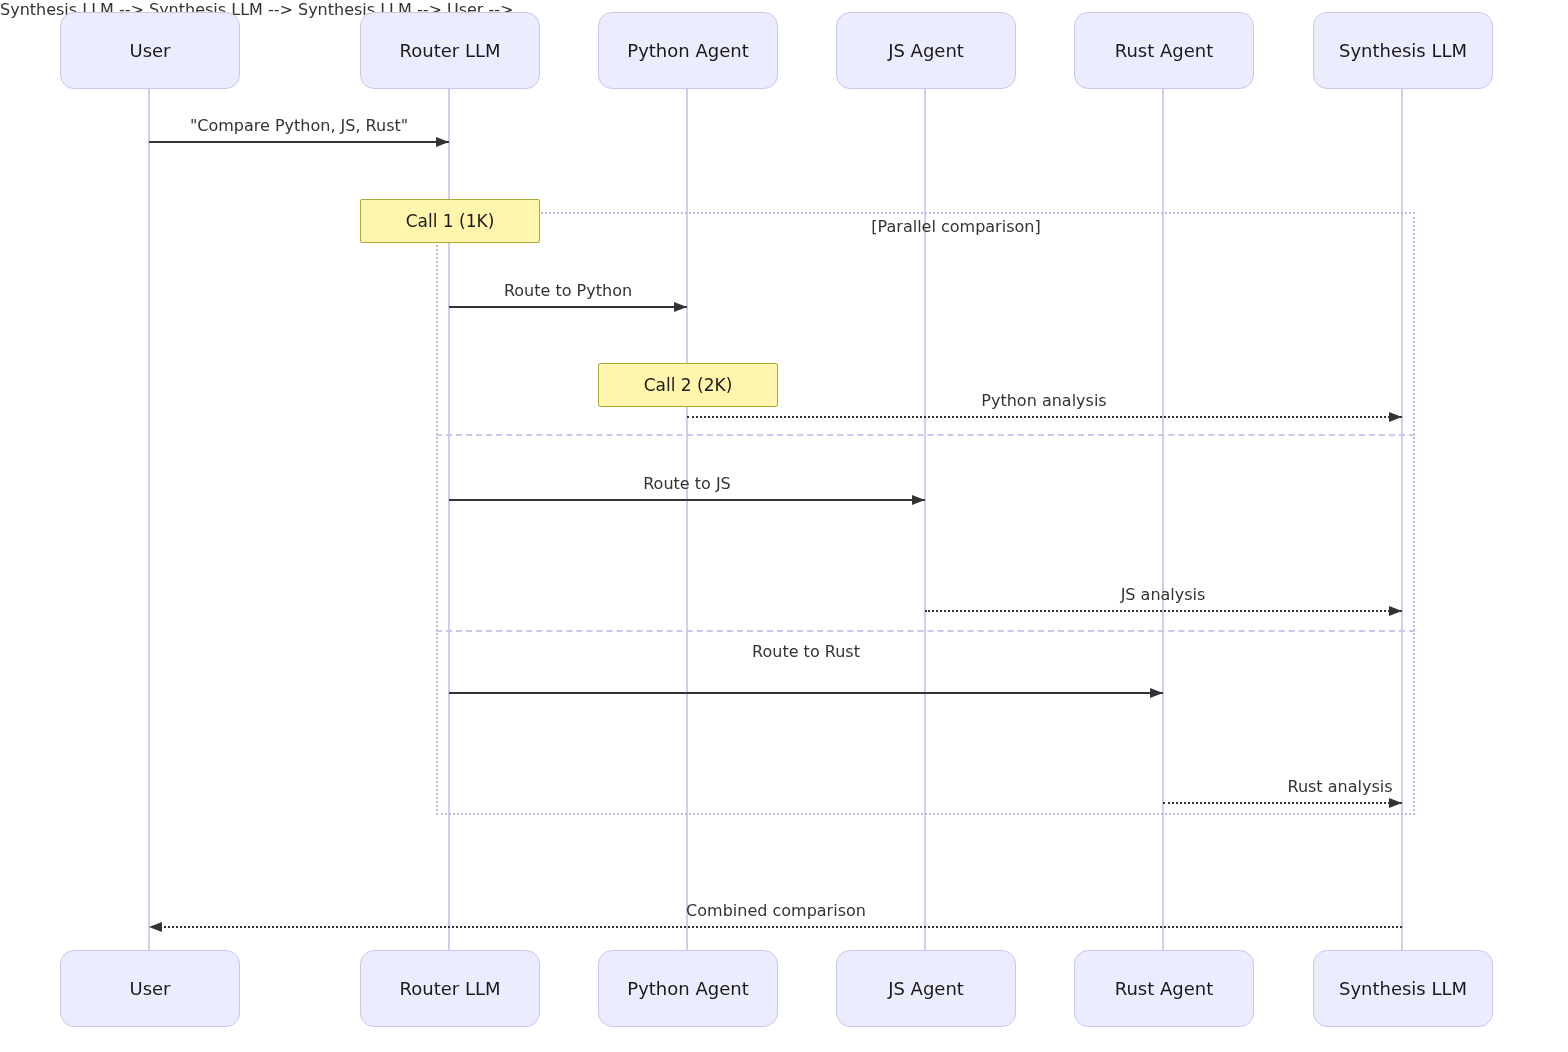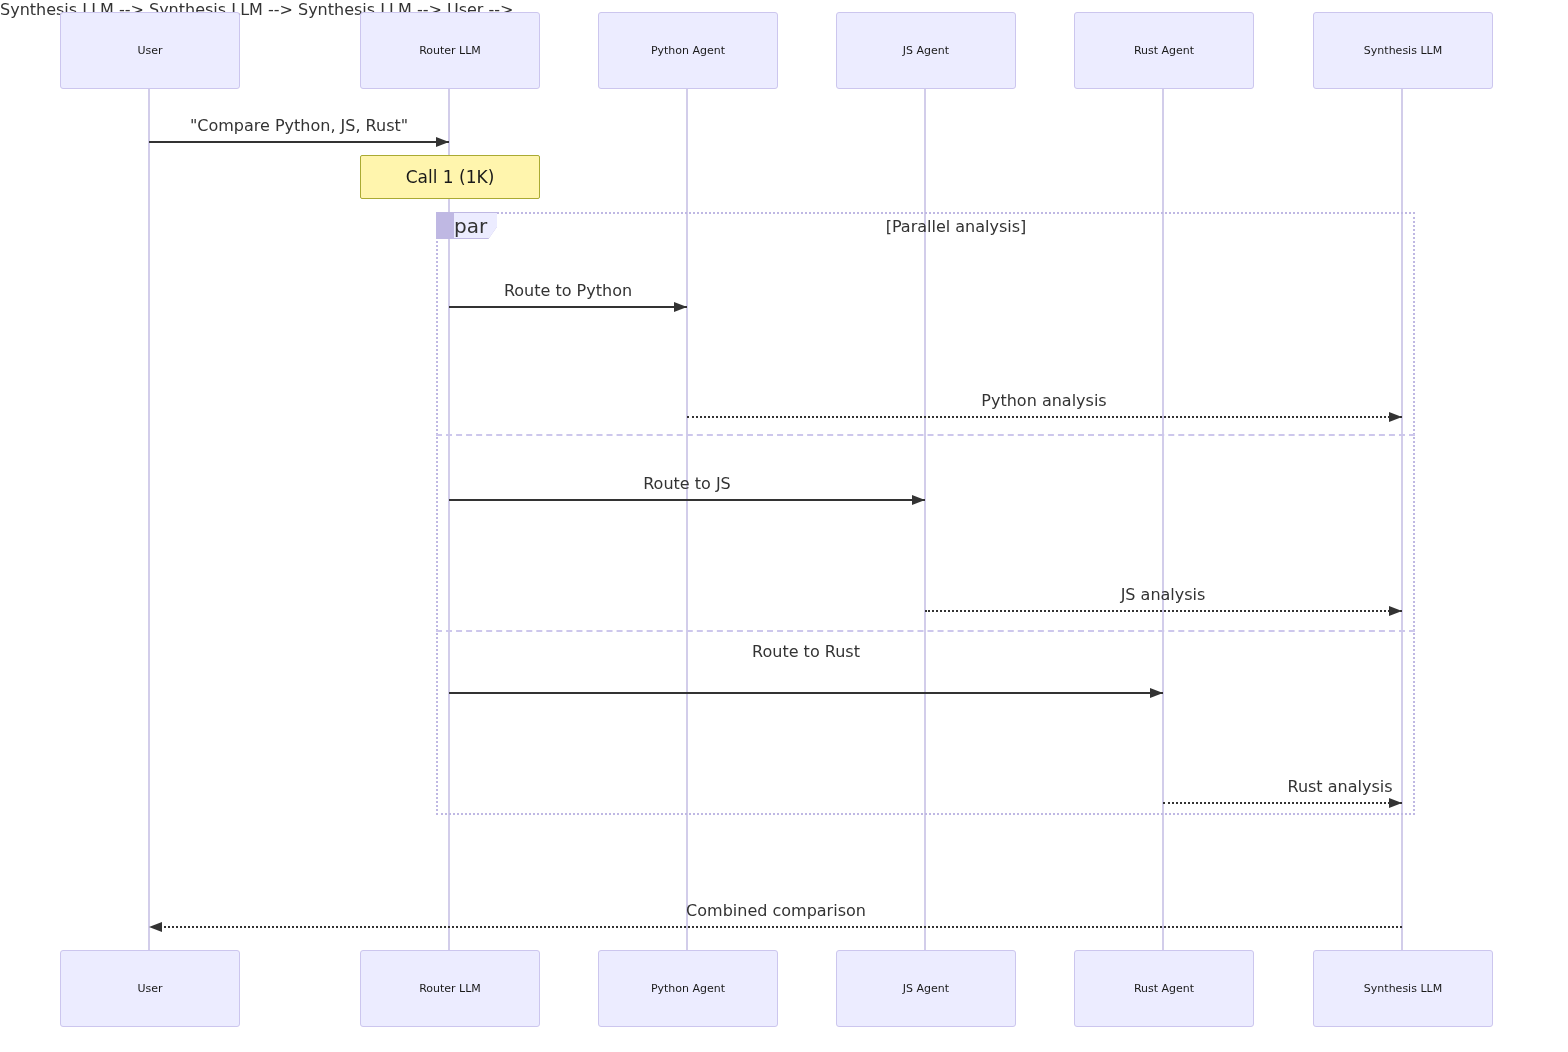--- a/index.html
+++ b/index.html
@@ -18,41 +18,42 @@
     height: 861px;
     width: 2px;
     background: var(--lifeline, #d2cdea);
   }
   .actor {
     position: absolute;
     width: 178px;
     height: 75px;
     background: var(--actor-fill, #ECECFF);
     border: 1px solid var(--actor-border, #ccc6ee);
-    border-radius: 3px;
+    border-radius: 14px;
     display: flex;
     align-items: center;
     justify-content: center;
-    font-size: 11px;
+    font-size: 18px;
     color: var(--text-strong, #1a1a1a);
     white-space: nowrap;
   }
   .note {
     position: absolute;
     width: 178px;
     height: 42px;
     background: var(--note-fill, #FFF5AD);
     border: 1px solid var(--note-border, #AAAA33);
     border-radius: 2px;
     display: flex;
     align-items: center;
     justify-content: center;
     font-size: 17px;
     color: var(--text-strong, #1a1a1a);
     white-space: nowrap;
+    margin-top: 44px;
   }
   .msg-label {
     position: absolute;
     transform: translateX(-50%);
     height: 20px;
     line-height: 20px;
     font-size: 16px;
     color: var(--text, #333333);
     white-space: nowrap;
   }
@@ -120,21 +121,21 @@
   <div class="lifeline" style="left:1162px"></div>
   <div class="lifeline" style="left:1401px"></div>
 
   
   <div class="frame"></div>
   <div class="frame-divider" style="top:434px"></div>
   <div class="frame-divider" style="top:630px"></div>
   <div class="frame-tag">
     <div class="frame-tag-inner">par</div>
   </div>
-  <div class="frame-title">[Parallel analysis]</div>
+  <div class="frame-title">[Parallel comparison]</div>
 
   
   <div class="actor" style="left:60px;  top:12px">User</div>
   <div class="actor" style="left:360px; top:12px">Router LLM</div>
   <div class="actor" style="left:598px; top:12px">Python Agent</div>
   <div class="actor" style="left:836px; top:12px">JS Agent</div>
   <div class="actor" style="left:1074px;top:12px">Rust Agent</div>
   <div class="actor" style="left:1313px;top:12px">Synthesis LLM</div>
 
   
@@ -152,20 +153,21 @@
 
   
   <div class="note" style="left:360px; top:155px">Call 1 (1K)</div>
 
   
   <div class="msg-label" style="left:568px; top:281px">Route to Python</div>
   <div class="line solid" style="left:449px; top:306px; width:238px"></div>
   <div class="head right" style="left:674px; top:302px"></div>
 
   
+  <div class="note" style="left:598px; top:319px">Call 2 (2K)</div>
 
    Synthesis LLM --&gt;
   <div class="msg-label" style="left:1044px; top:391px">Python analysis</div>
   <div class="line dashed" style="left:687px; top:416px; width:715px"></div>
   <div class="head right" style="left:1389px; top:412px"></div>
 
   
   <div class="msg-label" style="left:687px; top:474px">Route to JS</div>
   <div class="line solid" style="left:449px; top:499px; width:476px"></div>
   <div class="head right" style="left:912px; top:495px"></div>

